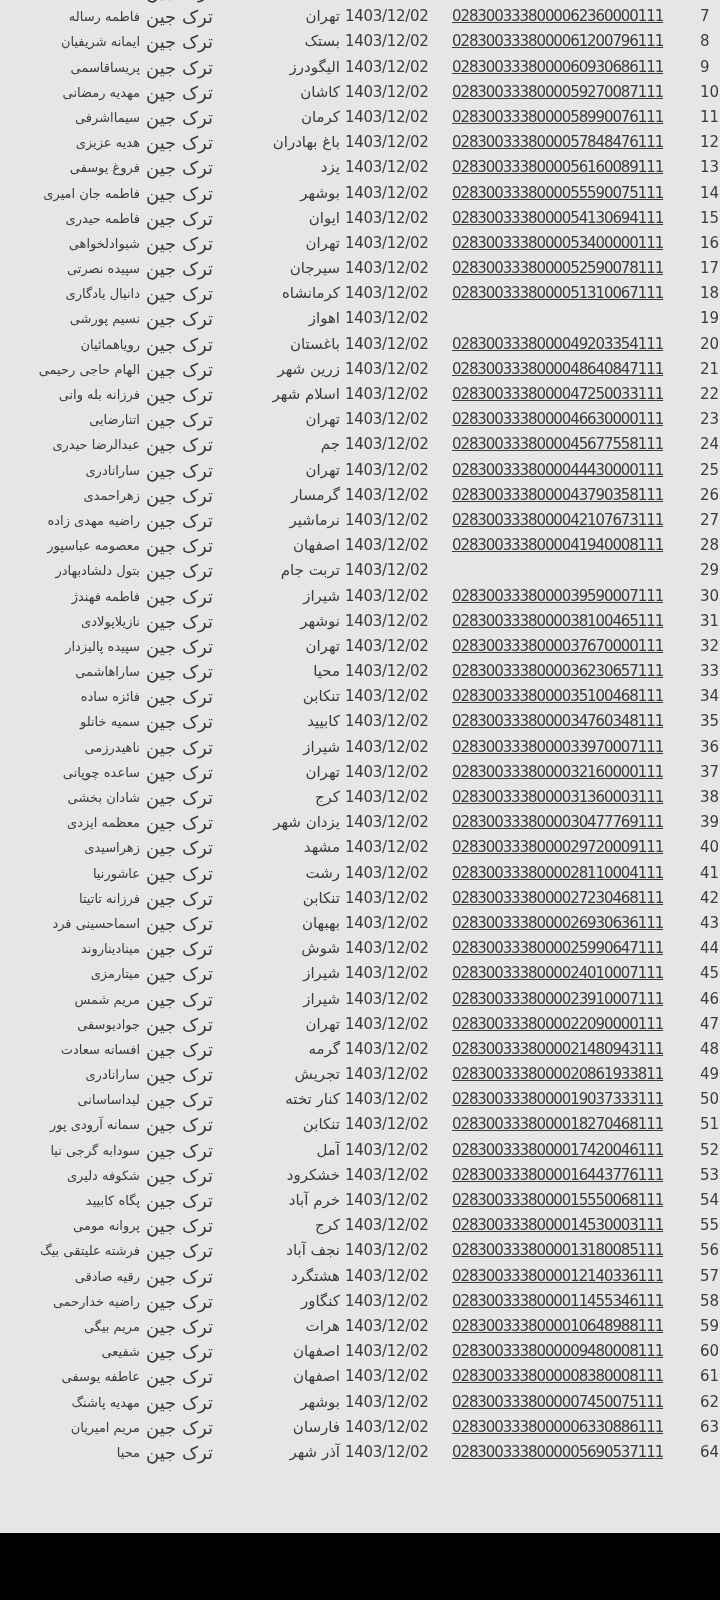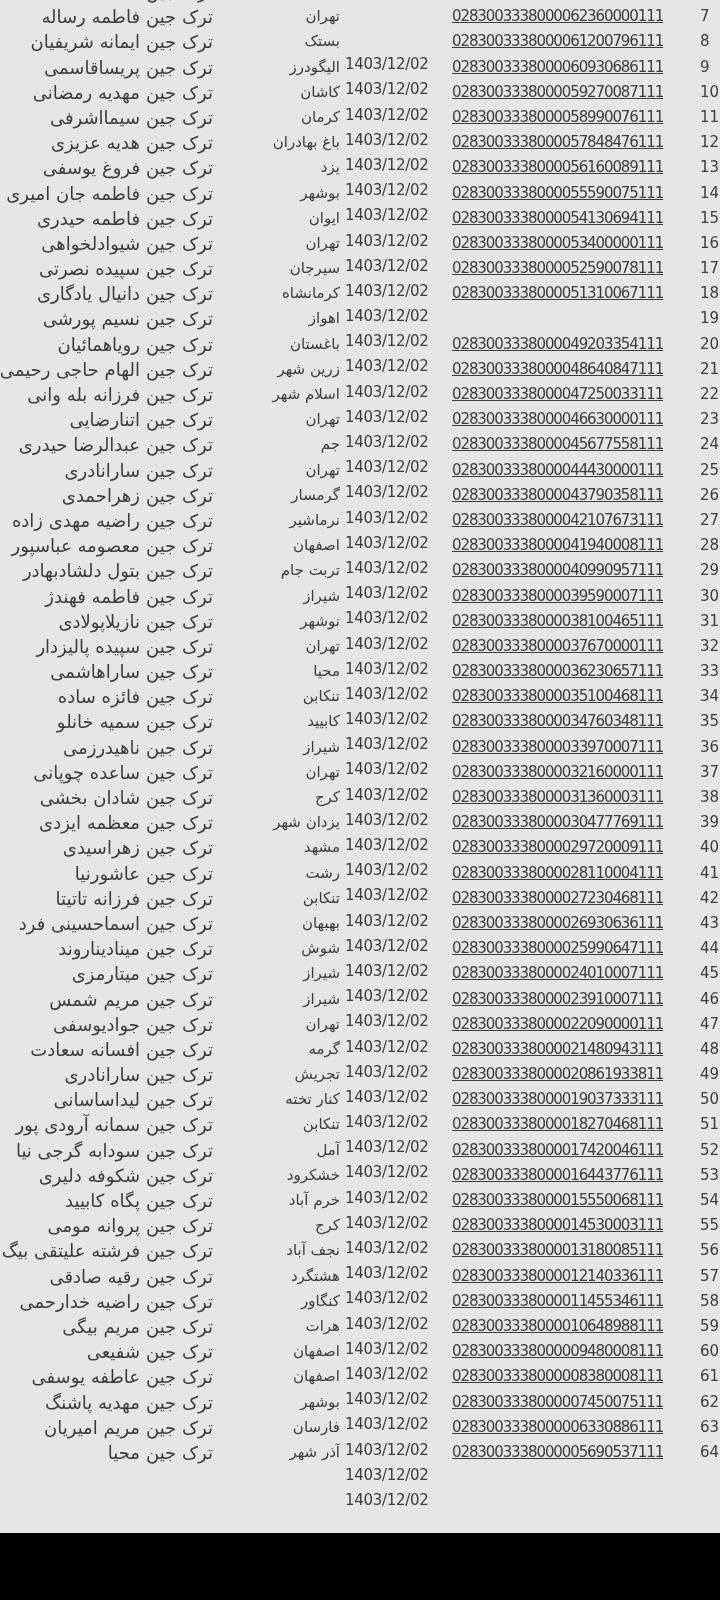--- a/index.html
+++ b/index.html
@@ -11,24 +11,24 @@
   .content{
     position:absolute;left:0;top:0;width:720px;height:1533px;
     background:#e6e6e6;overflow:hidden;
   }
   .rows{position:absolute;left:0;top:-21px;width:720px;}
   .row{position:relative;width:720px;height:25.2px;}
   .cell{
     position:absolute;top:0;height:25.2px;line-height:25.2px;
     color:#3c3c3c;white-space:nowrap;
   }
-  .cell.name   {right:580px;font-size:18px;direction:rtl;}
+  .cell.name   {right:580px;font-size:13px;direction:rtl;}
   .cell.product{right:507px;font-size:18px;direction:rtl;}
   .cell.city   {right:380px;font-size:15px;direction:rtl;}
-  .cell.date   {left:345px;font-size:15px;letter-spacing:-0.3px;margin-top:48px;}
+  .cell.date   {left:345px;font-size:15px;letter-spacing:-0.3px;}
   .cell.num    {left:452px;font-size:15px;letter-spacing:-1.1px;text-decoration:underline;}
   .cell.idx    {left:700px;font-size:15px;width:30px;}
   
   .navbar{
     position:absolute;left:0;top:1533px;width:720px;height:67px;background:#000;
   }
 </style>
 </head>
 <body>
 
@@ -238,21 +238,20 @@
     <span class="cell date">1403/12/02</span>
     <span class="cell num">0283003338000041940008111</span>
     <span class="cell idx">28</span>
   </div>
 
   <div class="row">
     <span class="cell name">بتول دلشادبهادر</span>
     <span class="cell product">ترک جین</span>
     <span class="cell city">تربت جام</span>
     <span class="cell date">1403/12/02</span>
-    <span class="cell num">0283003338000040990957111</span>
     <span class="cell idx">29</span>
   </div>
 
   <div class="row">
     <span class="cell name">فاطمه فهندژ</span>
     <span class="cell product">ترک جین</span>
     <span class="cell city">شیراز</span>
     <span class="cell date">1403/12/02</span>
     <span class="cell num">0283003338000039590007111</span>
     <span class="cell idx">30</span>

